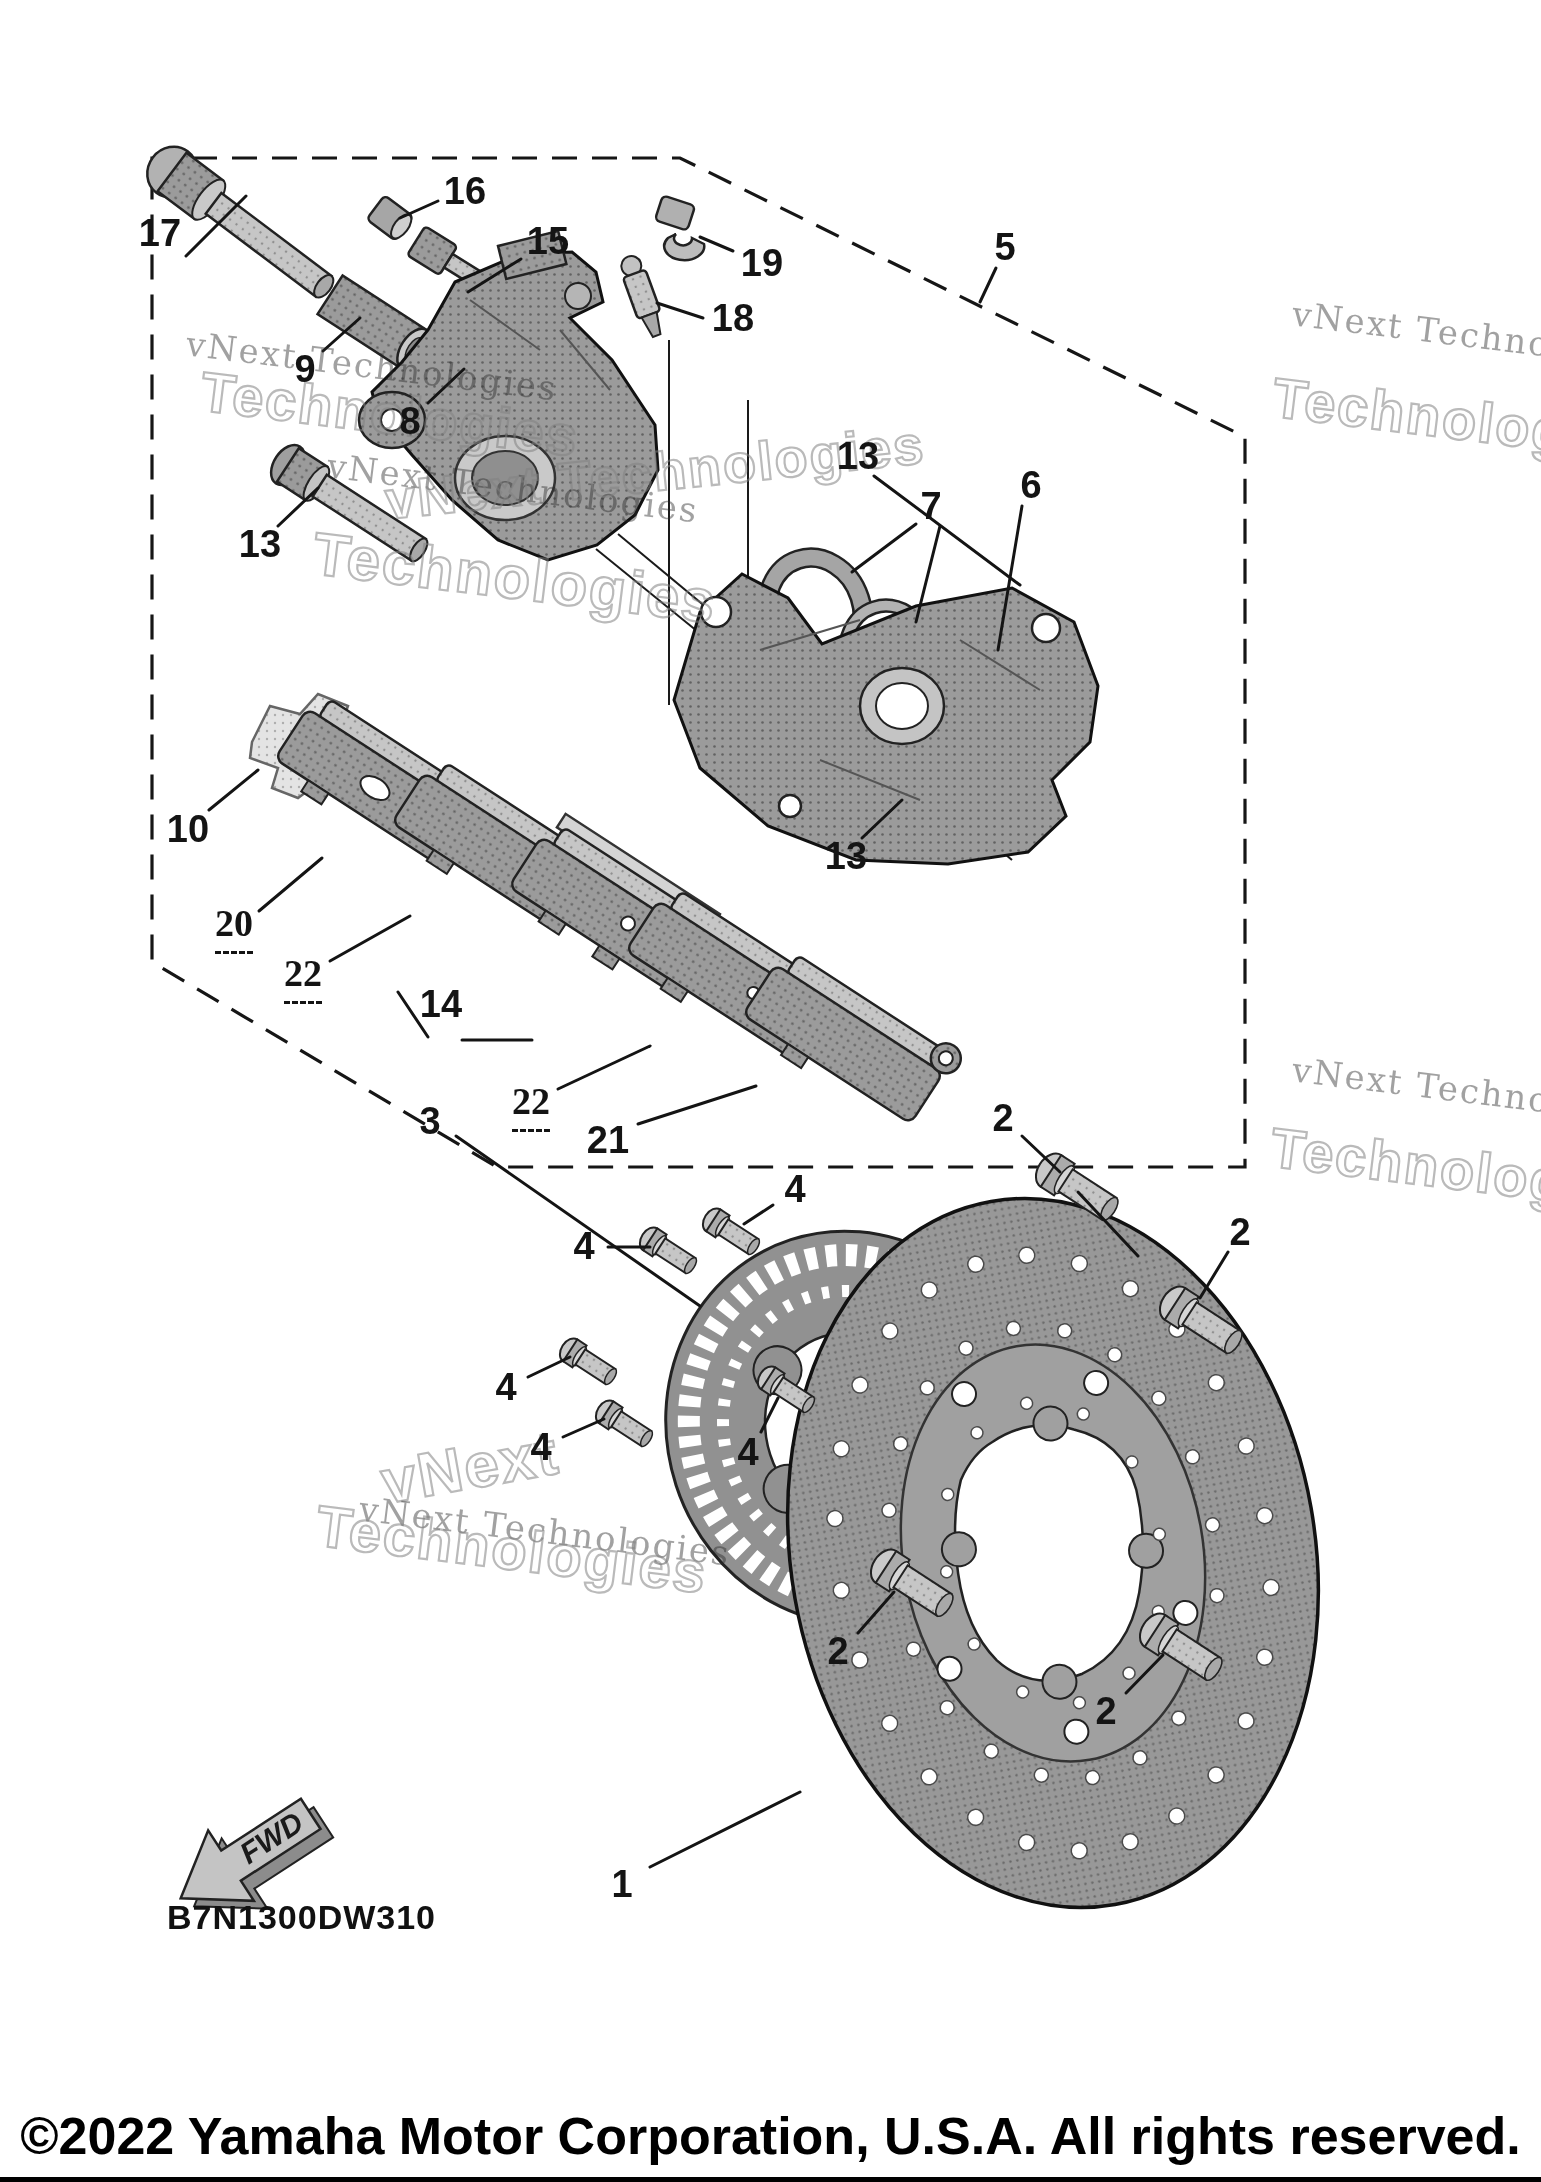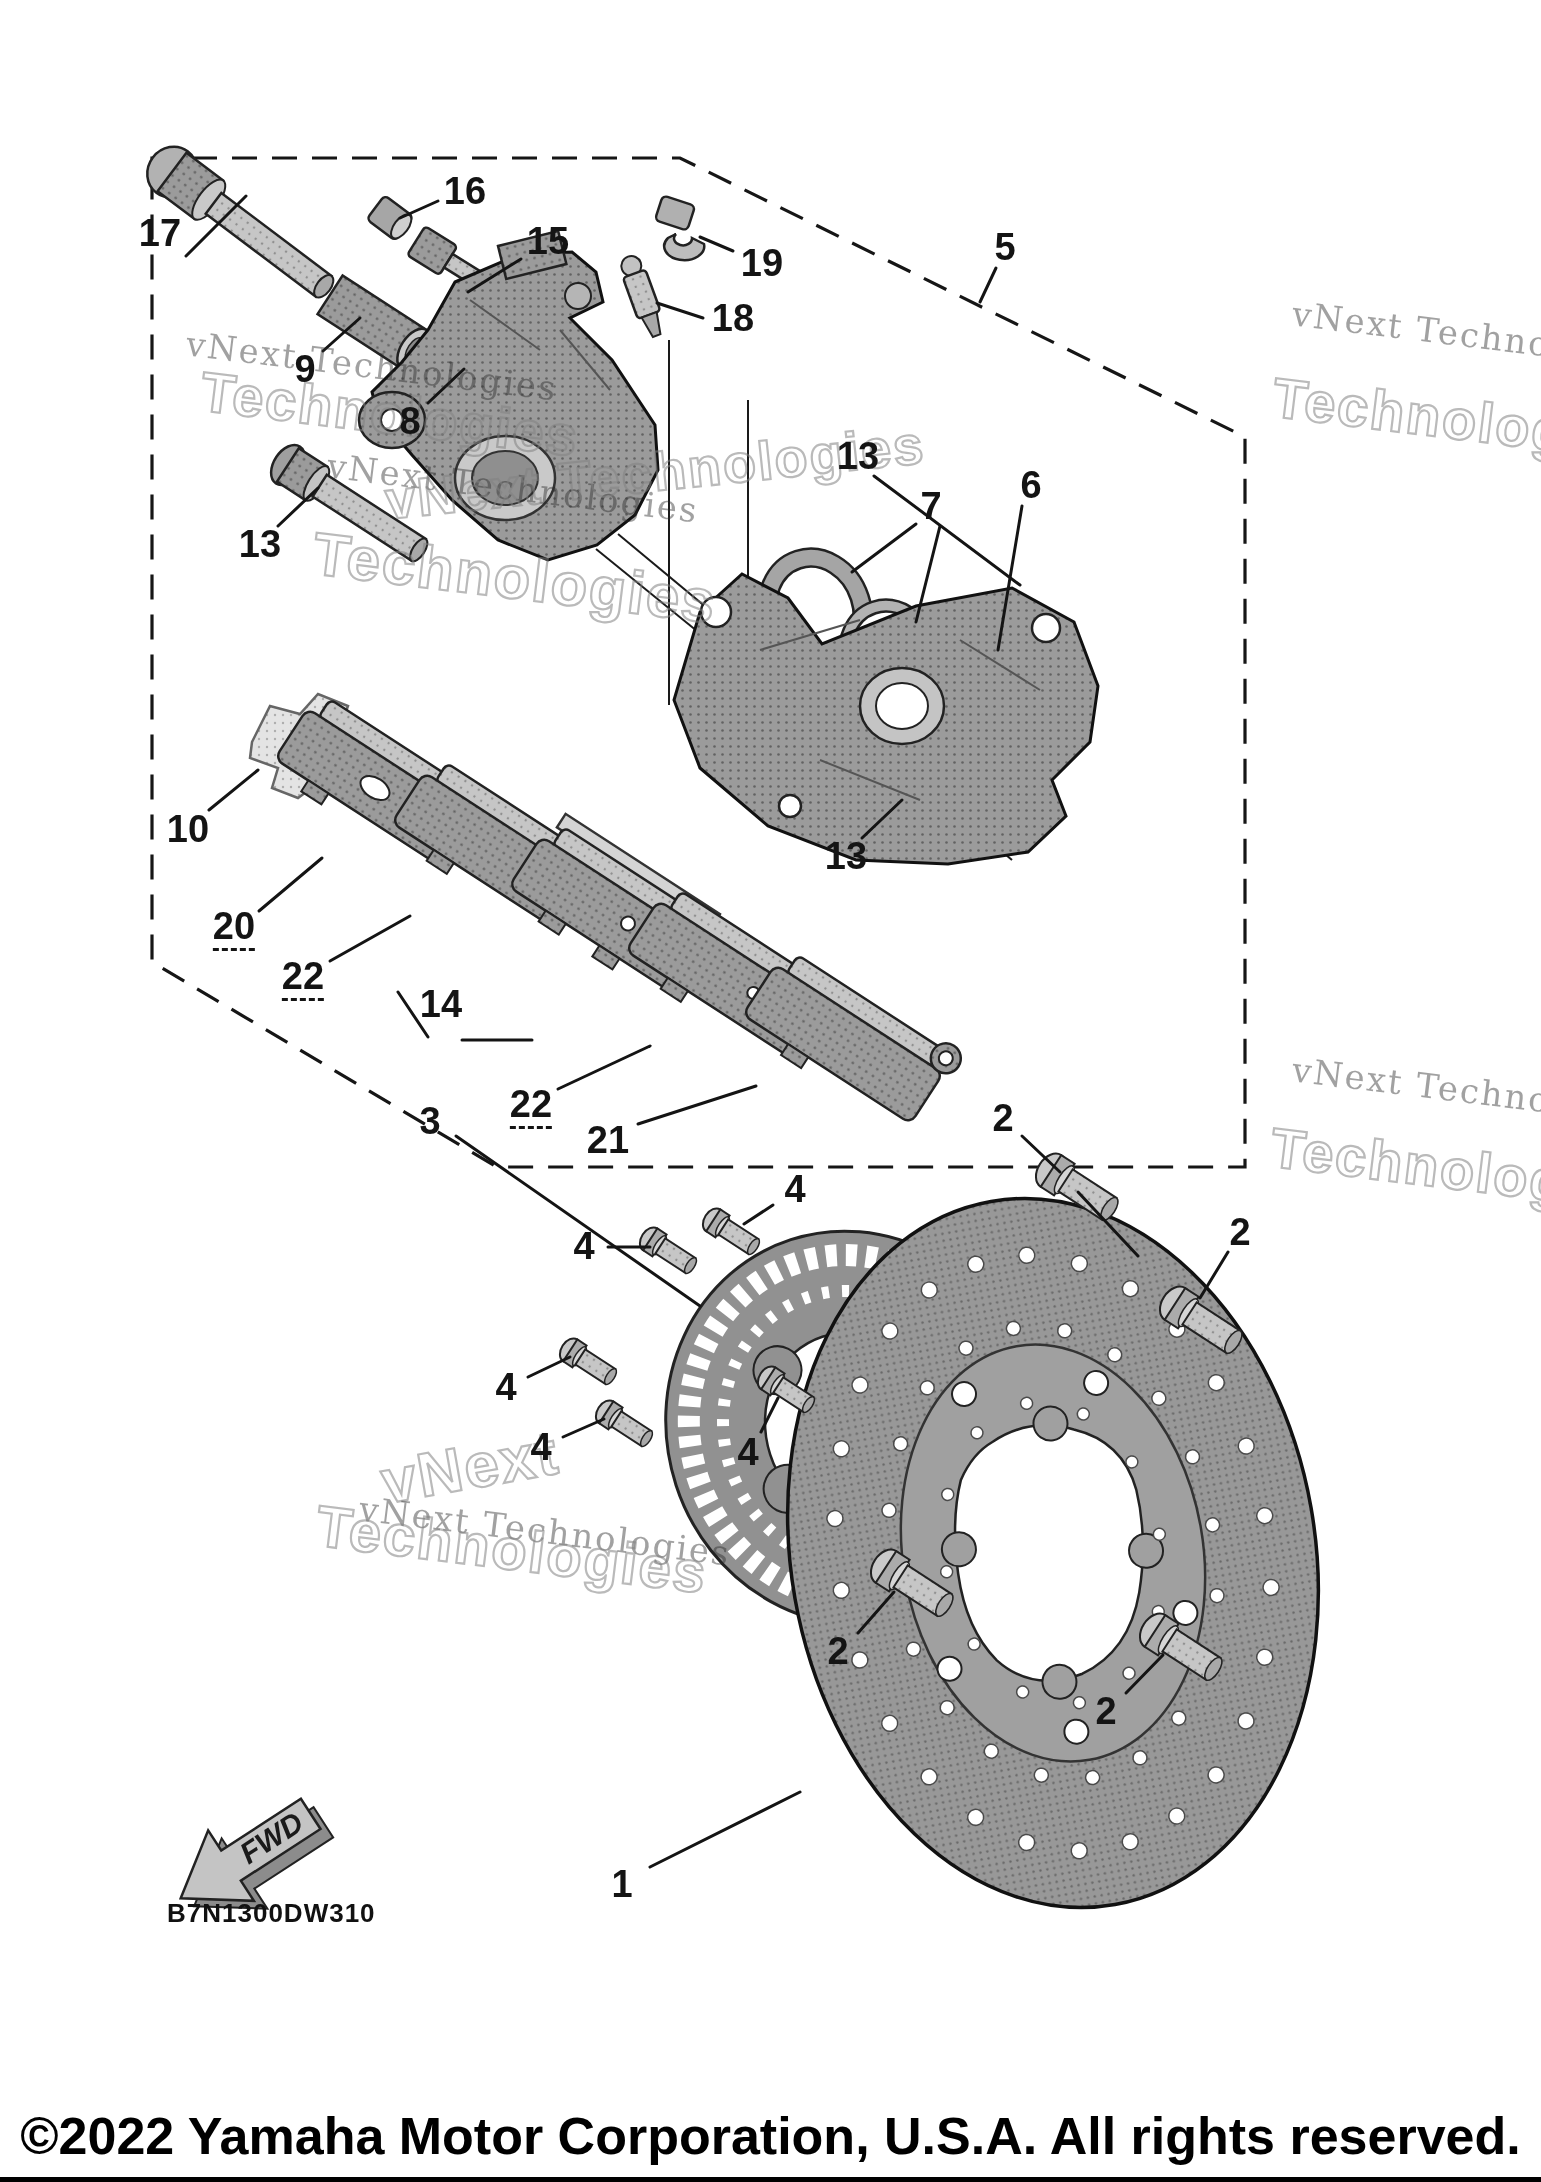--- a/index.html
+++ b/index.html
@@ -1,26 +1,26 @@
 <!DOCTYPE html>
 <html><head>
 <meta charset="utf-8">
 <style>
   html,body{margin:0;padding:0;background:#fff;}
   .canvas{position:relative;width:1541px;height:2182px;background:#fff;overflow:hidden;
           font-family:"Liberation Sans",sans-serif;}
   #art{position:absolute;left:0;top:0;}
   .callout{position:absolute;transform:translate(-50%,-50%);font-family:"Liberation Sans",sans-serif;
            font-weight:bold;font-size:38px;color:#141414;line-height:1;white-space:nowrap;}
-  .callout.ul{border-bottom:3px dashed #141414;padding-bottom:3px;}
+  .callout.ul{border-bottom:3px dashed #141414;padding-bottom:9px;font-family:Liberation Serif, serif;}
   .wm{position:absolute;transform:translate(-50%,-50%);white-space:nowrap;pointer-events:none;}
   .wm.fill{font-family:"DejaVu Serif",serif;color:rgba(40,40,40,.44);letter-spacing:2px;}
   .wm.outline{font-family:"Liberation Sans",sans-serif;font-weight:bold;color:transparent;
               -webkit-text-stroke:2.2px rgba(130,130,130,.55);letter-spacing:2px;}
-  .part-code{position:absolute;left:167px;top:1898px;font-weight:bold;font-size:26px;color:#111;
+  .part-code{position:absolute;left:167px;top:1898px;font-weight:bold;font-size:34px;color:#111;
              letter-spacing:1px;}
   .copyright{position:absolute;left:0;top:2106px;width:100%;text-align:center;font-weight:bold;
              font-size:52px;color:#000;white-space:nowrap;}
   .bottom-bar{position:absolute;left:0;bottom:0;width:100%;height:5px;background:#000;}
 </style>
 </head>
 <body>
 
 <div class="canvas">
 

